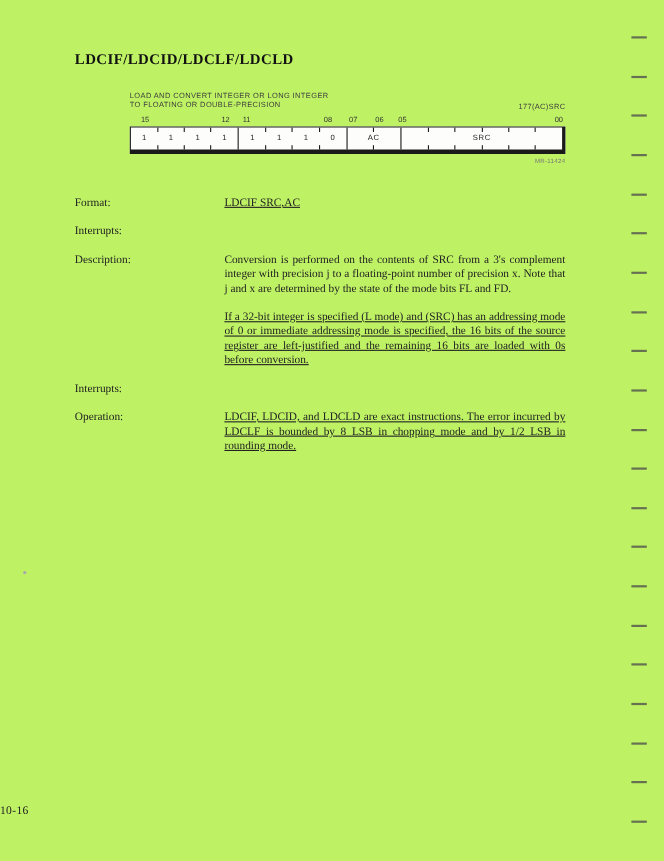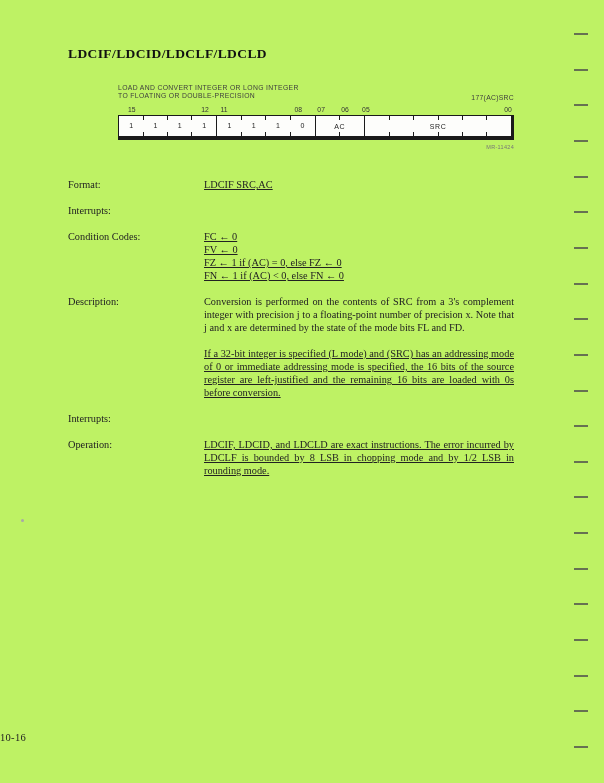--- a/index.html
+++ b/index.html
@@ -165,31 +165,20 @@
         <div class="sec-body">
           <div class="block">
             <div class="line">LDCIF SRC,AC</div>
           </div>
         </div>
       </div>
       <div class="section">
         <div class="sec-label">Interrupts:</div>
       </div>
       <div class="section">
-        <div class="sec-label">Condition Codes:</div>
-        <div class="sec-body">
-          <div class="block">
-            <div class="line">FC ← 0</div>
-            <div class="line">FV ← 0</div>
-            <div class="line">FZ ← 1 if (AC) = 0, else FZ ← 0</div>
-            <div class="line">FN ← 1 if (AC) &lt; 0, else FN ← 0</div>
-          </div>
-        </div>
-      </div>
-      <div class="section">
         <div class="sec-label">Description:</div>
         <div class="sec-body">
           <div class="block justify">Conversion is performed on the contents of SRC from a 3's complement integer with precision j to a floating-point number of precision x. Note that j and x are determined by the state of the mode bits FL and FD.</div>
           <div class="block justify">If a 32-bit integer is specified (L mode) and (SRC) has an addressing mode of 0 or immediate addressing mode is specified, the 16 bits of the source register are left-justified and the remaining 16 bits are loaded with 0s before conversion.</div>
         </div>
       </div>
       <div class="section">
         <div class="sec-label">Interrupts:</div>
       </div>
       <div class="section">

